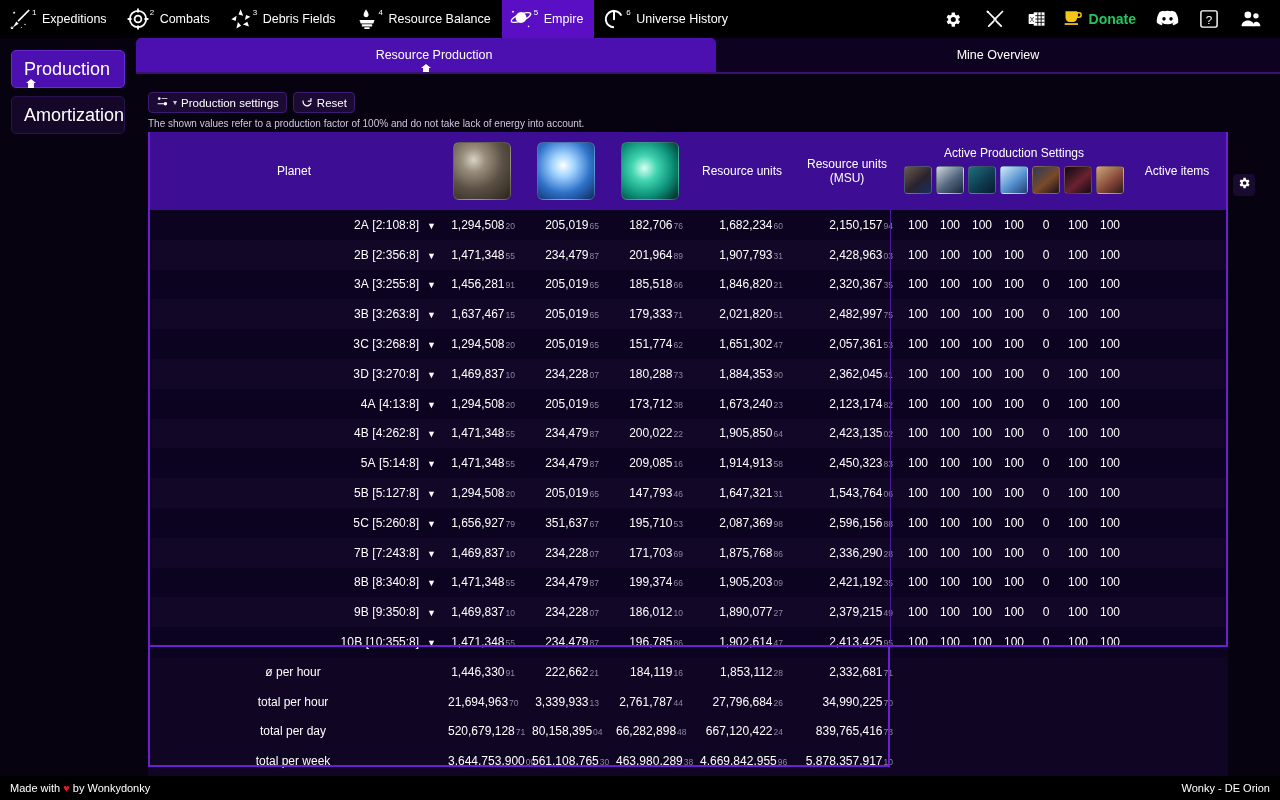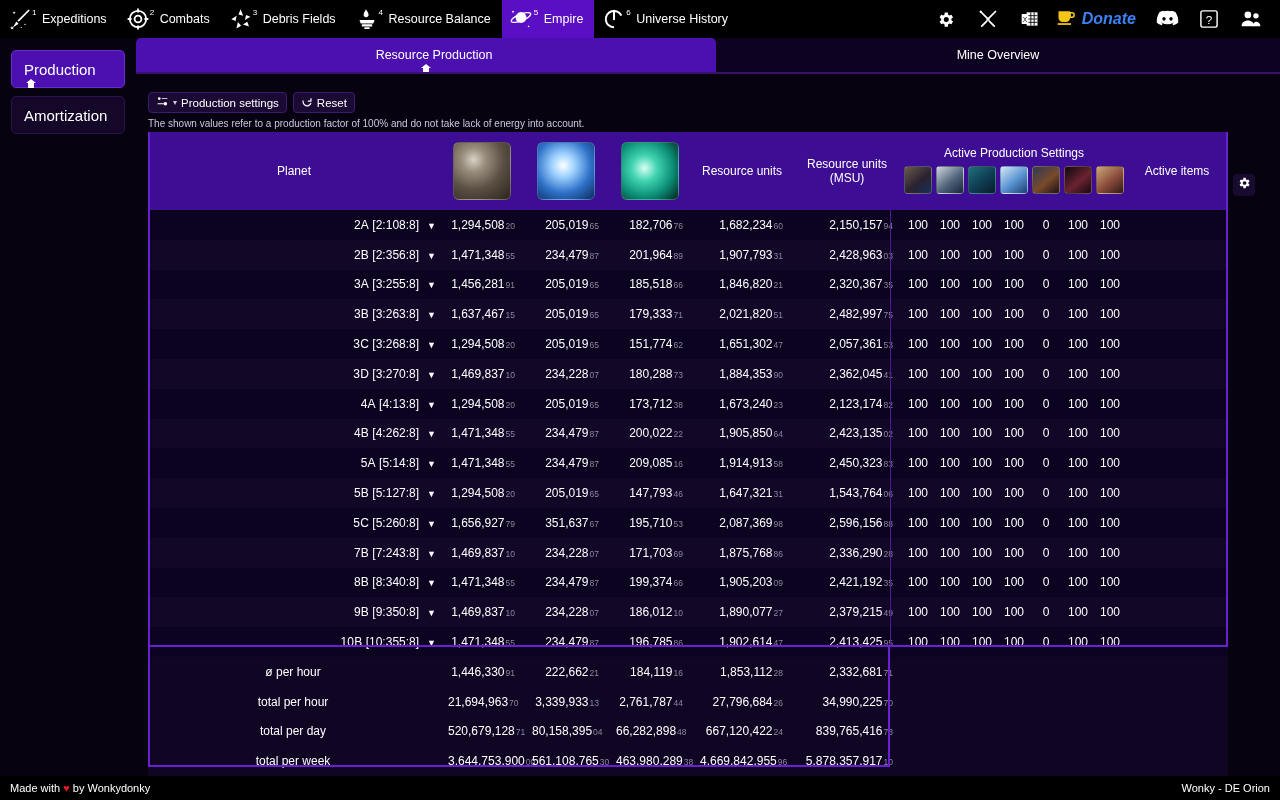--- a/index.html
+++ b/index.html
@@ -36,30 +36,30 @@
     margin-left: auto; display: flex; align-items: center; gap: 0; height: 38px;
     padding-right: 8px;
   }
   .nav-rbtn {
     width: 42px; height: 38px; display: flex; align-items: center; justify-content: center;
   }
   .nav-rbtn svg { display: block; }
   .donate {
     display: flex; align-items: center; gap: 5px; padding: 0 10px 0 4px; height: 38px;
   }
-  .donate-label { color: #3b82f6; font-weight: bold; font-size: 16px; font-style: italic; }
+  .donate-label { color: #22c55e; font-weight: bold; font-size: 14px; }
 
   
   #sidebar {
     position: absolute; left: 0; top: 38px; width: 136px; height: 738px;
     background: #07020f; padding: 12px 11px 0 11px;
   }
   .side-item {
     height: 38px; border-radius: 5px; display: flex; align-items: center;
-    padding-left: 12px; font-size: 15px; color: #ffffff;
+    padding-left: 12px; font-size: 18px; color: #ffffff;
     margin-bottom: 8px; position: relative;
     background: #140727; border: 1px solid #2a1250;
   }
   .side-item.active { background: #4c0fb0; border-color: #6a2ad0; }
   .side-home {
     position: absolute; left: 14px; bottom: -1px; width: 10px; height: 9px;
   }
 
   
   #main {

